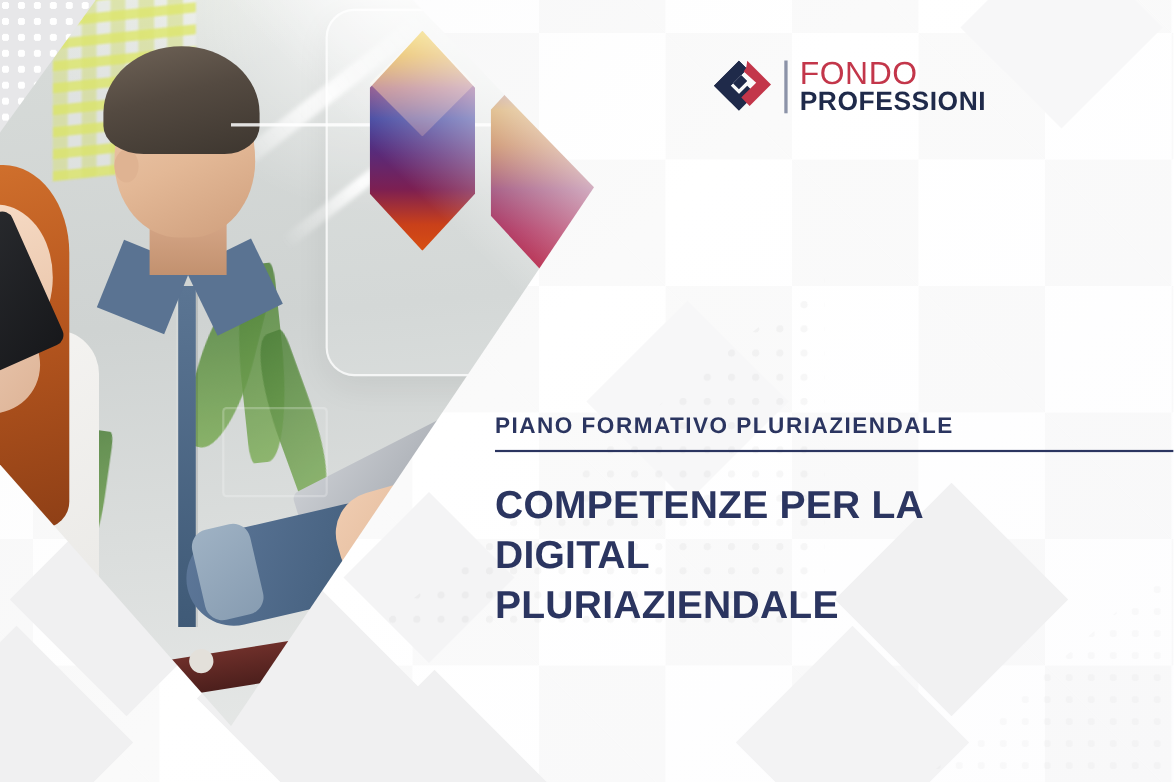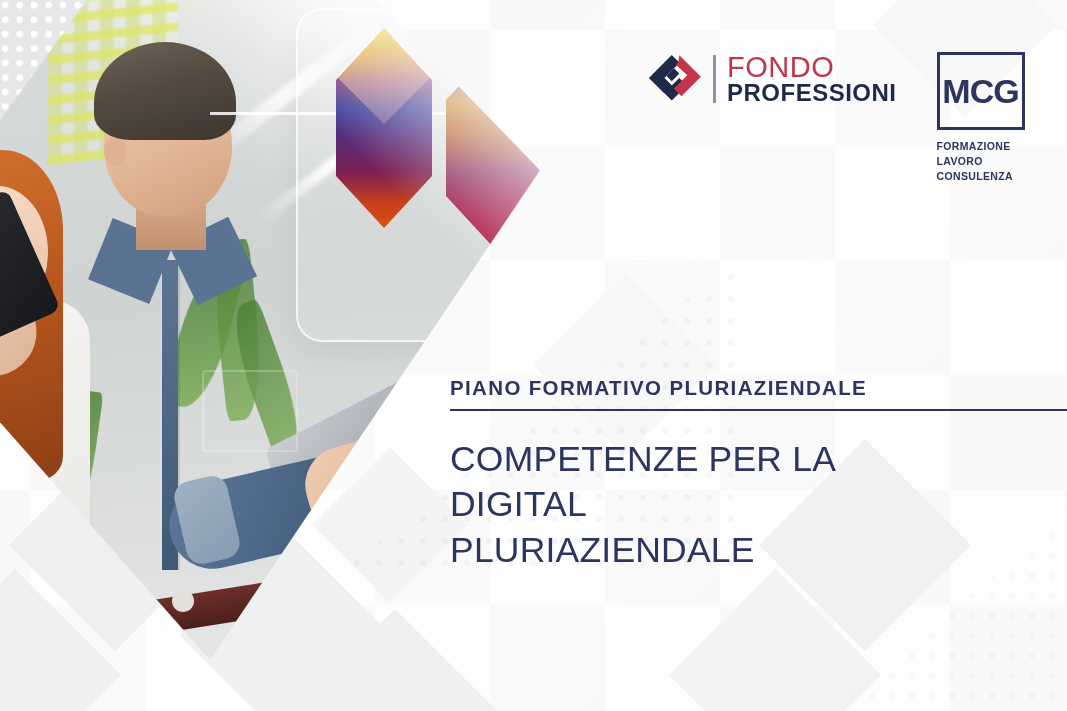--- a/index.html
+++ b/index.html
@@ -415,21 +415,21 @@
     padding-bottom: 9px;
   }
   .rule {
     height: 2px;
     background: #2b3560;
     margin-right: 0;
   }
   .title {
     margin-top: 26px;
     font-size: 35.5px;
-    font-weight: 400;
+    font-weight: 700;
     letter-spacing: .2px;
     line-height: 1.28;
     color: #2b3560;
     max-width: 500px;
   }
 </style>
 </head>
 <body>
 
 <div id="slide">
@@ -512,30 +512,20 @@
         <path d="M44 6 L58 20 L30 48 L44 62 L30 76 L2 48 Z" fill="#1f2a4a"></path>
         <path d="M60 12 L94 46 L62 78 L50 66 L74 44 L52 24 Z" fill="#c3364a"></path>
       </svg>
       <div class="fp-divider"></div>
       <div class="fp-words">
         <span class="fp-fondo">FONDO</span>
         <span class="fp-prof">PROFESSIONI</span>
       </div>
     </div>
 
-    <div class="mcg-logo">
-      <div class="mcg-box">
-        <span class="mcg-text">MCG</span>
-      </div>
-      <div class="mcg-sub">
-        <div>FORMAZIONE</div>
-        <div>LAVORO</div>
-        <div>CONSULENZA</div>
-      </div>
-    </div>
   </div>
 
   <div class="headline">
     <div class="eyebrow">PIANO FORMATIVO PLURIAZIENDALE</div>
     <div class="rule"></div>
     <div class="title">
       <div>COMPETENZE PER LA DIGITAL</div>
       <div>PLURIAZIENDALE</div>
     </div>
   </div>

